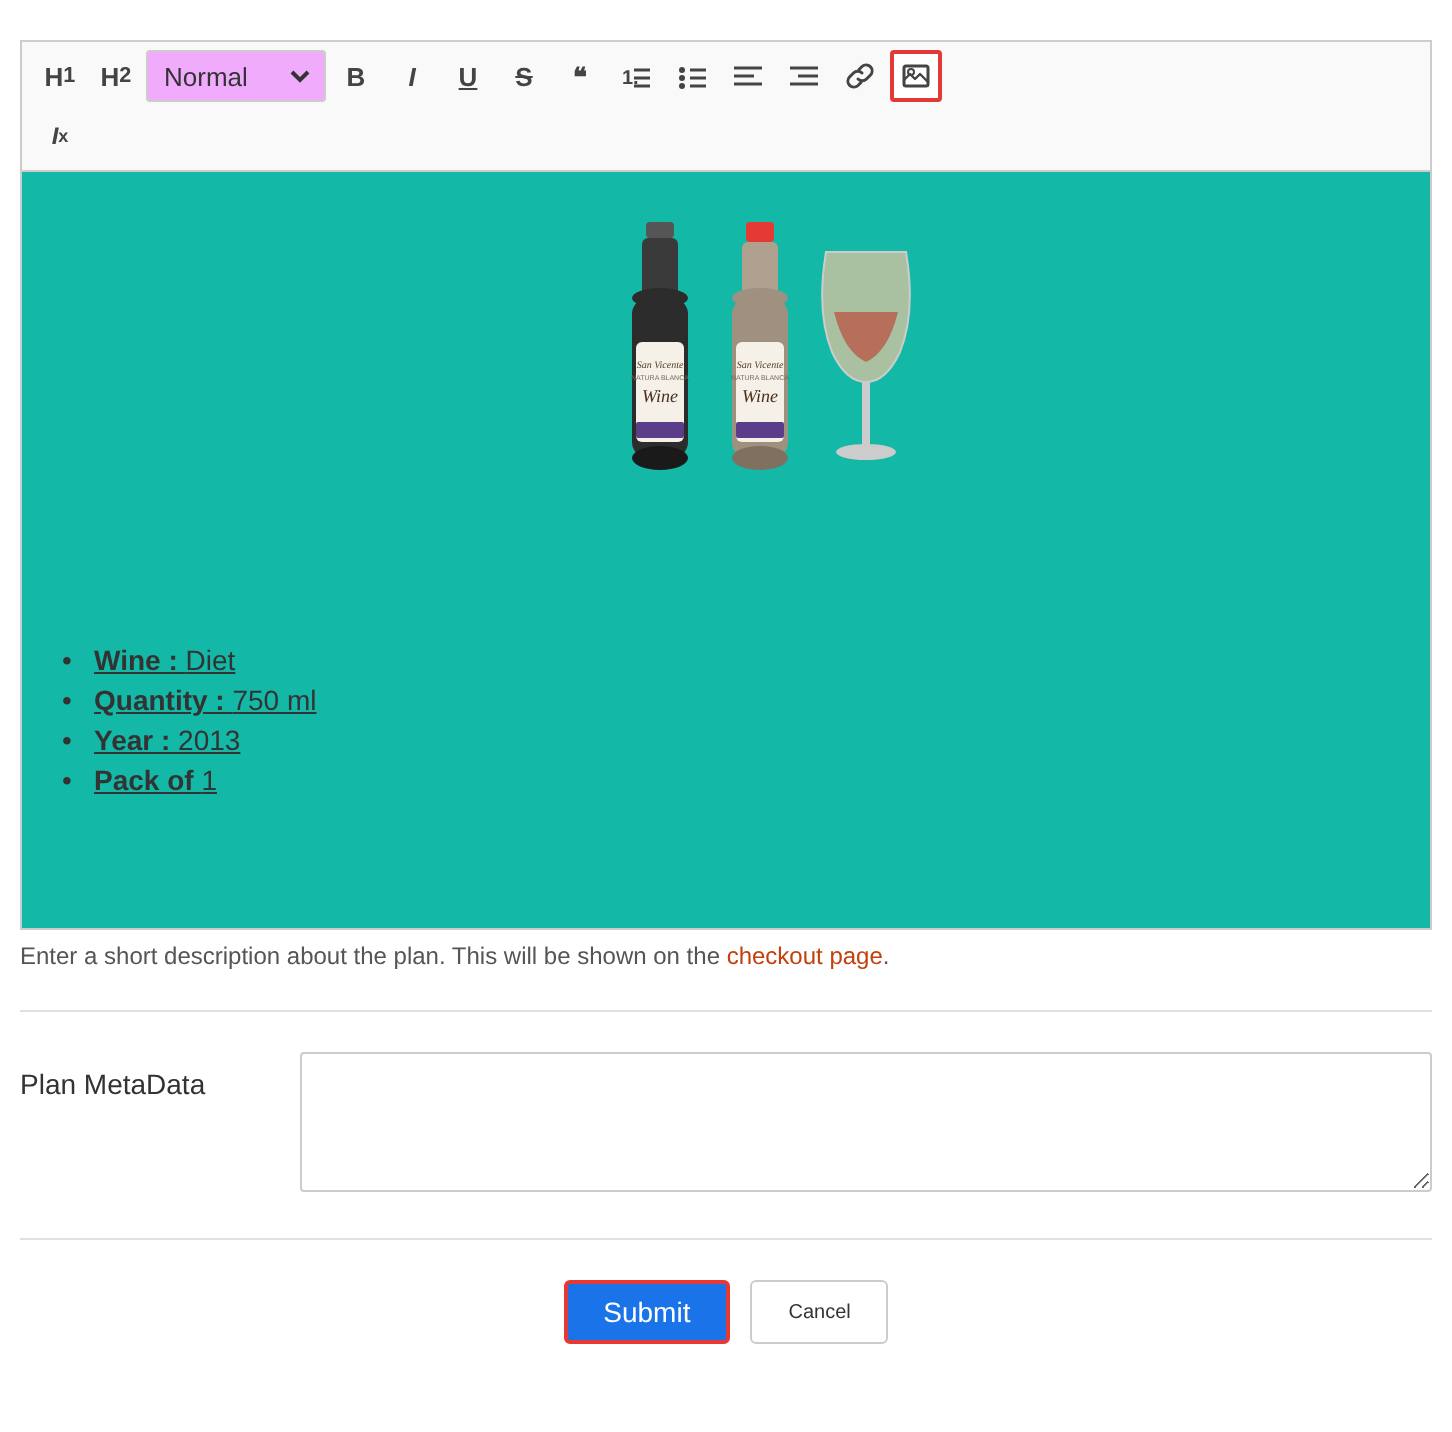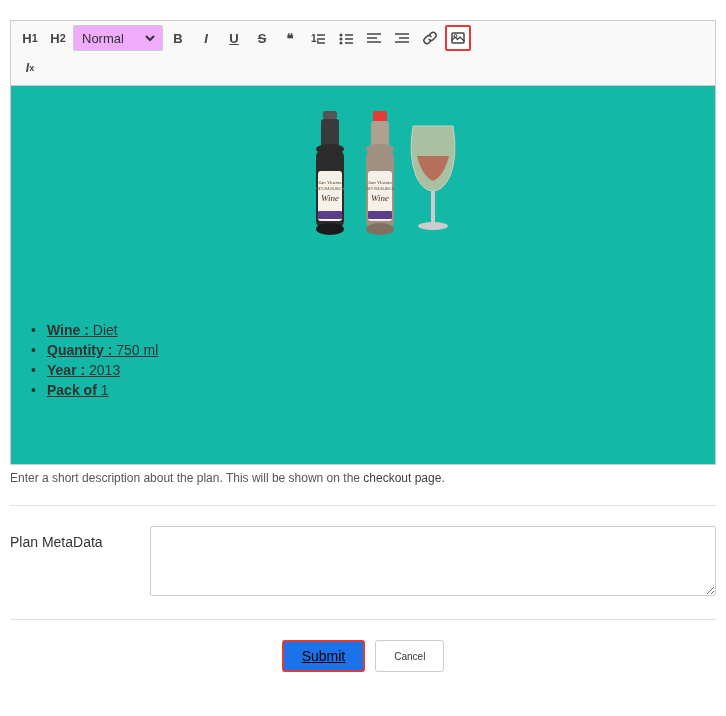--- a/index.html
+++ b/index.html
@@ -157,28 +157,27 @@
     
     .action-row {
       display: flex;
       justify-content: center;
       gap: 10px;
       margin-top: 20px;
     }
 
     .btn-submit {
       background: #1a73e8;
-      color: #000000;
+      color: #ffffff;
       border: 2px solid #e53935;
       border-radius: 3px;
       padding: 6px 18px;
       font-size: 14px;
       cursor: pointer;
       font-weight: normal;
-      text-decoration: underline;
     }
 
     .btn-cancel {
       background: #fff;
       color: #333;
       border: 1px solid #ccc;
       border-radius: 3px;
       padding: 6px 18px;
       font-size: 10px;
       cursor: pointer;
@@ -327,21 +326,21 @@
         <li>
           <strong>Year : </strong><span>2013</span>
         </li>
         <li>
           <strong>Pack of </strong><span>1</span>
         </li>
       </ul>
     </div>
 
     <p class="helper-text">
-      <span>Enter a short description about the plan. This will be shown on the </span><a style="color:#404040; text-decoration:none;text-align:right;" href="#">checkout page</a><span>.</span>
+      <span>Enter a short description about the plan. This will be shown on the </span><a style="color:#c2410c; text-decoration:none;text-align:right;" href="#">checkout page</a><span>.</span>
     </p>
   </div>
 </div>
 
 <hr class="separator">
 
 <div class="form-row">
   <div class="form-label">Plan MetaData</div>
   <div class="form-content">
     <textarea class="meta-textarea" style=""></textarea>

